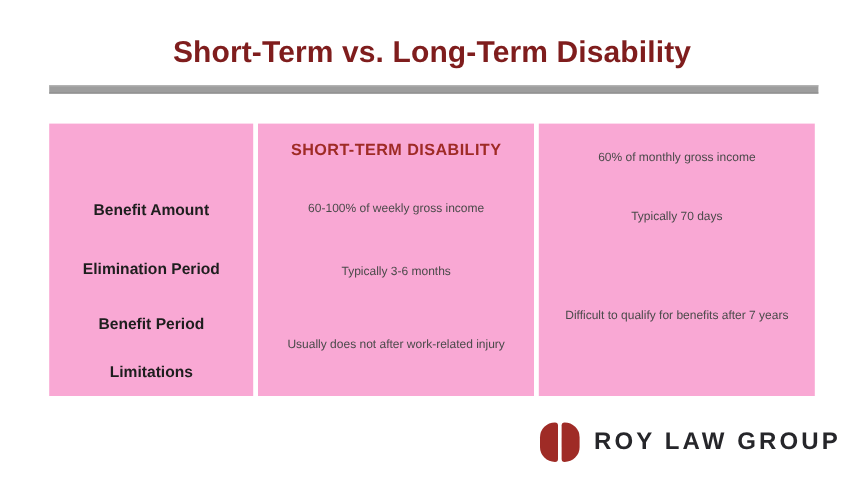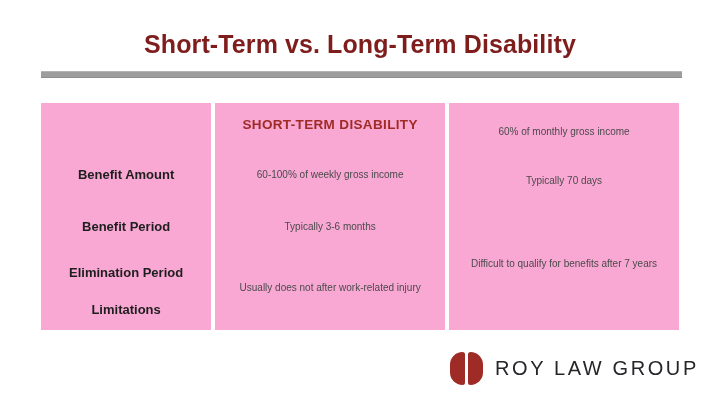--- a/index.html
+++ b/index.html
@@ -134,41 +134,41 @@
   #logo-mark .petal.left {
     left: 0;
     border-radius: 15px 3px 3px 15px;
   }
   #logo-mark .petal.right {
     right: 0;
     border-radius: 3px 15px 15px 3px;
   }
   #logo-text {
     font-size: 20px;
-    font-weight: 400;
+    font-weight: 700;
     letter-spacing: 2.6px;
     color: #26262a;
     white-space: nowrap;
   }
 </style>
 </head>
 <body>
 
 <div id="title">Short-Term vs. Long-Term Disability</div>
 
 <div id="title-rule"></div>
 
 <div id="table">
 
   <div class="col col-labels">
     <div class="col-head blank"></div>
     <div class="cells">
       <div class="cell r1">Benefit Amount</div>
+      <div class="cell r2">Elimination Period</div>
       <div class="cell r3">Benefit Period</div>
-      <div class="cell r2">Elimination Period</div>
       <div class="cell r4">Limitations</div>
     </div>
   </div>
 
   <div class="col col-data">
     <div class="col-head">SHORT-TERM DISABILITY</div>
     <div class="cells">
       <div class="cell r1">60-100% of weekly gross income</div>
       <div class="cell r3">Typically 3-6 months</div>
       <div class="cell r4">Usually does not after work-related injury</div>

